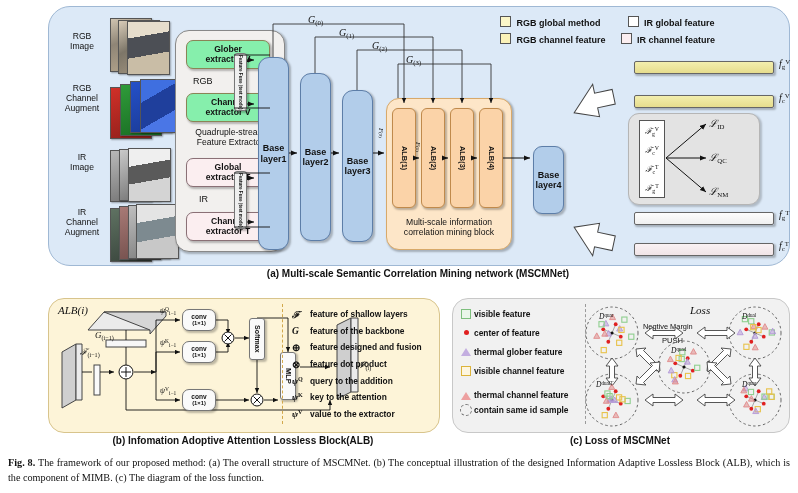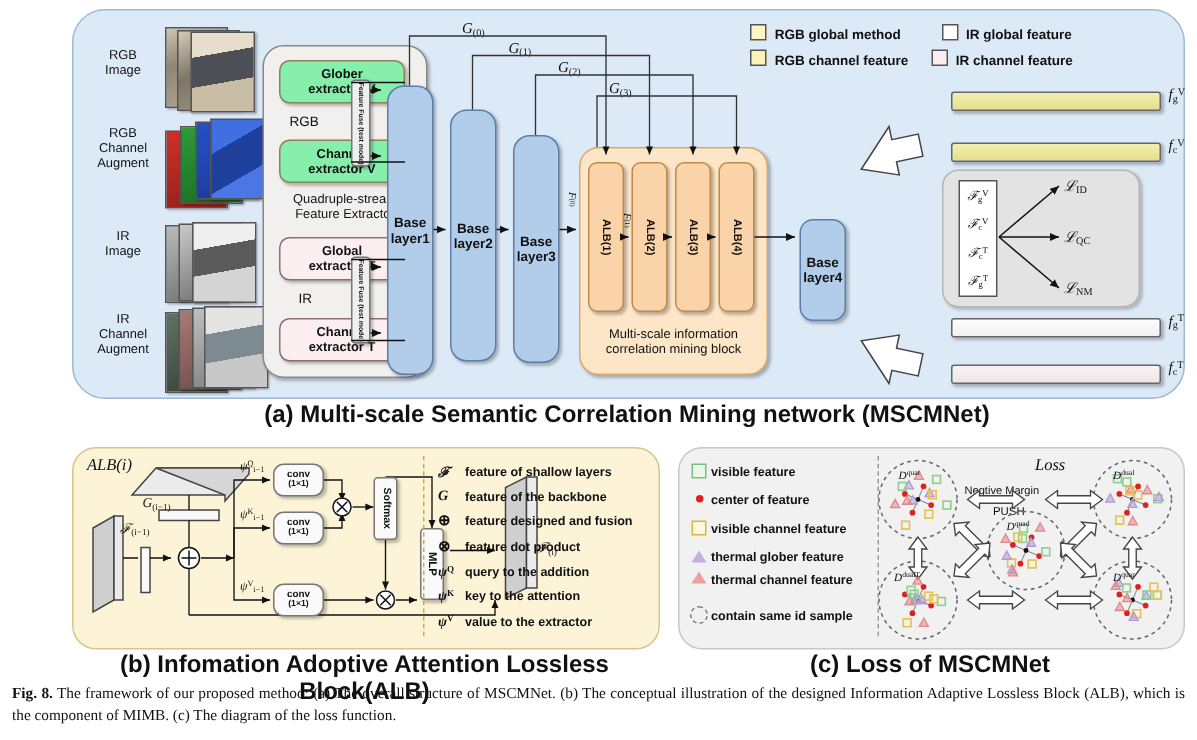--- a/index.html
+++ b/index.html
@@ -6,21 +6,21 @@
   body{width:798px;height:493px;position:relative;
        font-family:"Liberation Sans",sans-serif;color:#111;overflow:hidden;}
   .abs{position:absolute;}
   
   #panel-a{left:48px;top:6px;width:740px;height:258px;background:#dce9f7;
            border:1px solid #9fb8d4;border-radius:22px;}
   #panel-b{left:48px;top:298px;width:390px;height:133px;background:#fdf4d8;
            border:1px solid #d8c48c;border-radius:16px;}
   #panel-c{left:452px;top:298px;width:336px;height:133px;background:#f1f1f1;
            border:1px solid #c8c8c8;border-radius:16px;}
-  .cap{font-size:16px;font-weight:bold;text-align:center;}
+  .cap{font-size:10px;font-weight:bold;text-align:center;}
   
   .bx{position:absolute;box-sizing:border-box;display:flex;align-items:center;
       justify-content:center;text-align:center;font-weight:bold;
       border:1px solid #555;border-radius:7px;line-height:1.12;
       box-shadow:1.5px 1.5px 2px rgba(0,0,0,.25);}
   .yel{background:#86efac;border-color:#8a8456;}
   .pnk{background:#fbeef0;border-color:#8a7076;}
   .blu{background:#b2cdea;border-color:#5d7ea8;}
   .org{background:#fbd3a8;border-color:#c08a4c;}
   .gry{background:#ededed;border-color:#777;}
@@ -328,31 +328,31 @@
     <span>visible feature</span>
     </div>
   <div class="lgitem" style="height:19.2px;display:flex;align-items:center">
     <span style="width:16px;display:flex;justify-content:center">
       <span style="width:5px;height:5px;border-radius:50%;background:#e02020;display:block"></span>
       </span>
     <span>center of feature</span>
     </div>
   <div class="lgitem" style="height:19.2px;display:flex;align-items:center">
     <span style="width:16px;display:flex;justify-content:center">
+      <span style="width:0;height:0;border-left:5px solid transparent;border-right:5px solid transparent;border-bottom:8px solid #c3aee0;display:block"></span>
+      </span>
+    <span>thermal glober feature</span>
+    </div>
+  <div class="lgitem" style="height:19.2px;display:flex;align-items:center">
+    <span style="width:16px;display:flex;justify-content:center">
       <span style="width:8px;height:8px;border:1.2px solid #dcb43c;background:#fdf6e0;display:block"></span>
       </span>
     <span>visible channel feature</span>
     </div>
-  <div class="lgitem" style="height:19.2px;display:flex;align-items:center">
-    <span style="width:16px;display:flex;justify-content:center">
-      <span style="width:0;height:0;border-left:5px solid transparent;border-right:5px solid transparent;border-bottom:8px solid #c3aee0;display:block"></span>
-      </span>
-    <span>thermal glober feature</span>
-    </div>
-  <div class="lgitem" style="height:19.2px;display:flex;align-items:flex-start">
+  <div class="lgitem" style="height:19.2px;display:flex;align-items:flex-end">
     <span style="width:16px;display:flex;justify-content:center">
       <span style="width:0;height:0;border-left:5px solid transparent;border-right:5px solid transparent;border-bottom:8px solid #eda0a0;display:block"></span>
       </span>
     <span>thermal channel feature</span>
     </div>
   <div class="lgitem" style="height:19.2px;display:flex;align-items:center">
     <span style="width:16px;display:flex;justify-content:center">
       <span style="width:10px;height:10px;border-radius:50%;border:1.2px dashed #777;display:block"></span>
       </span>
     <span>contain same id sample</span>

